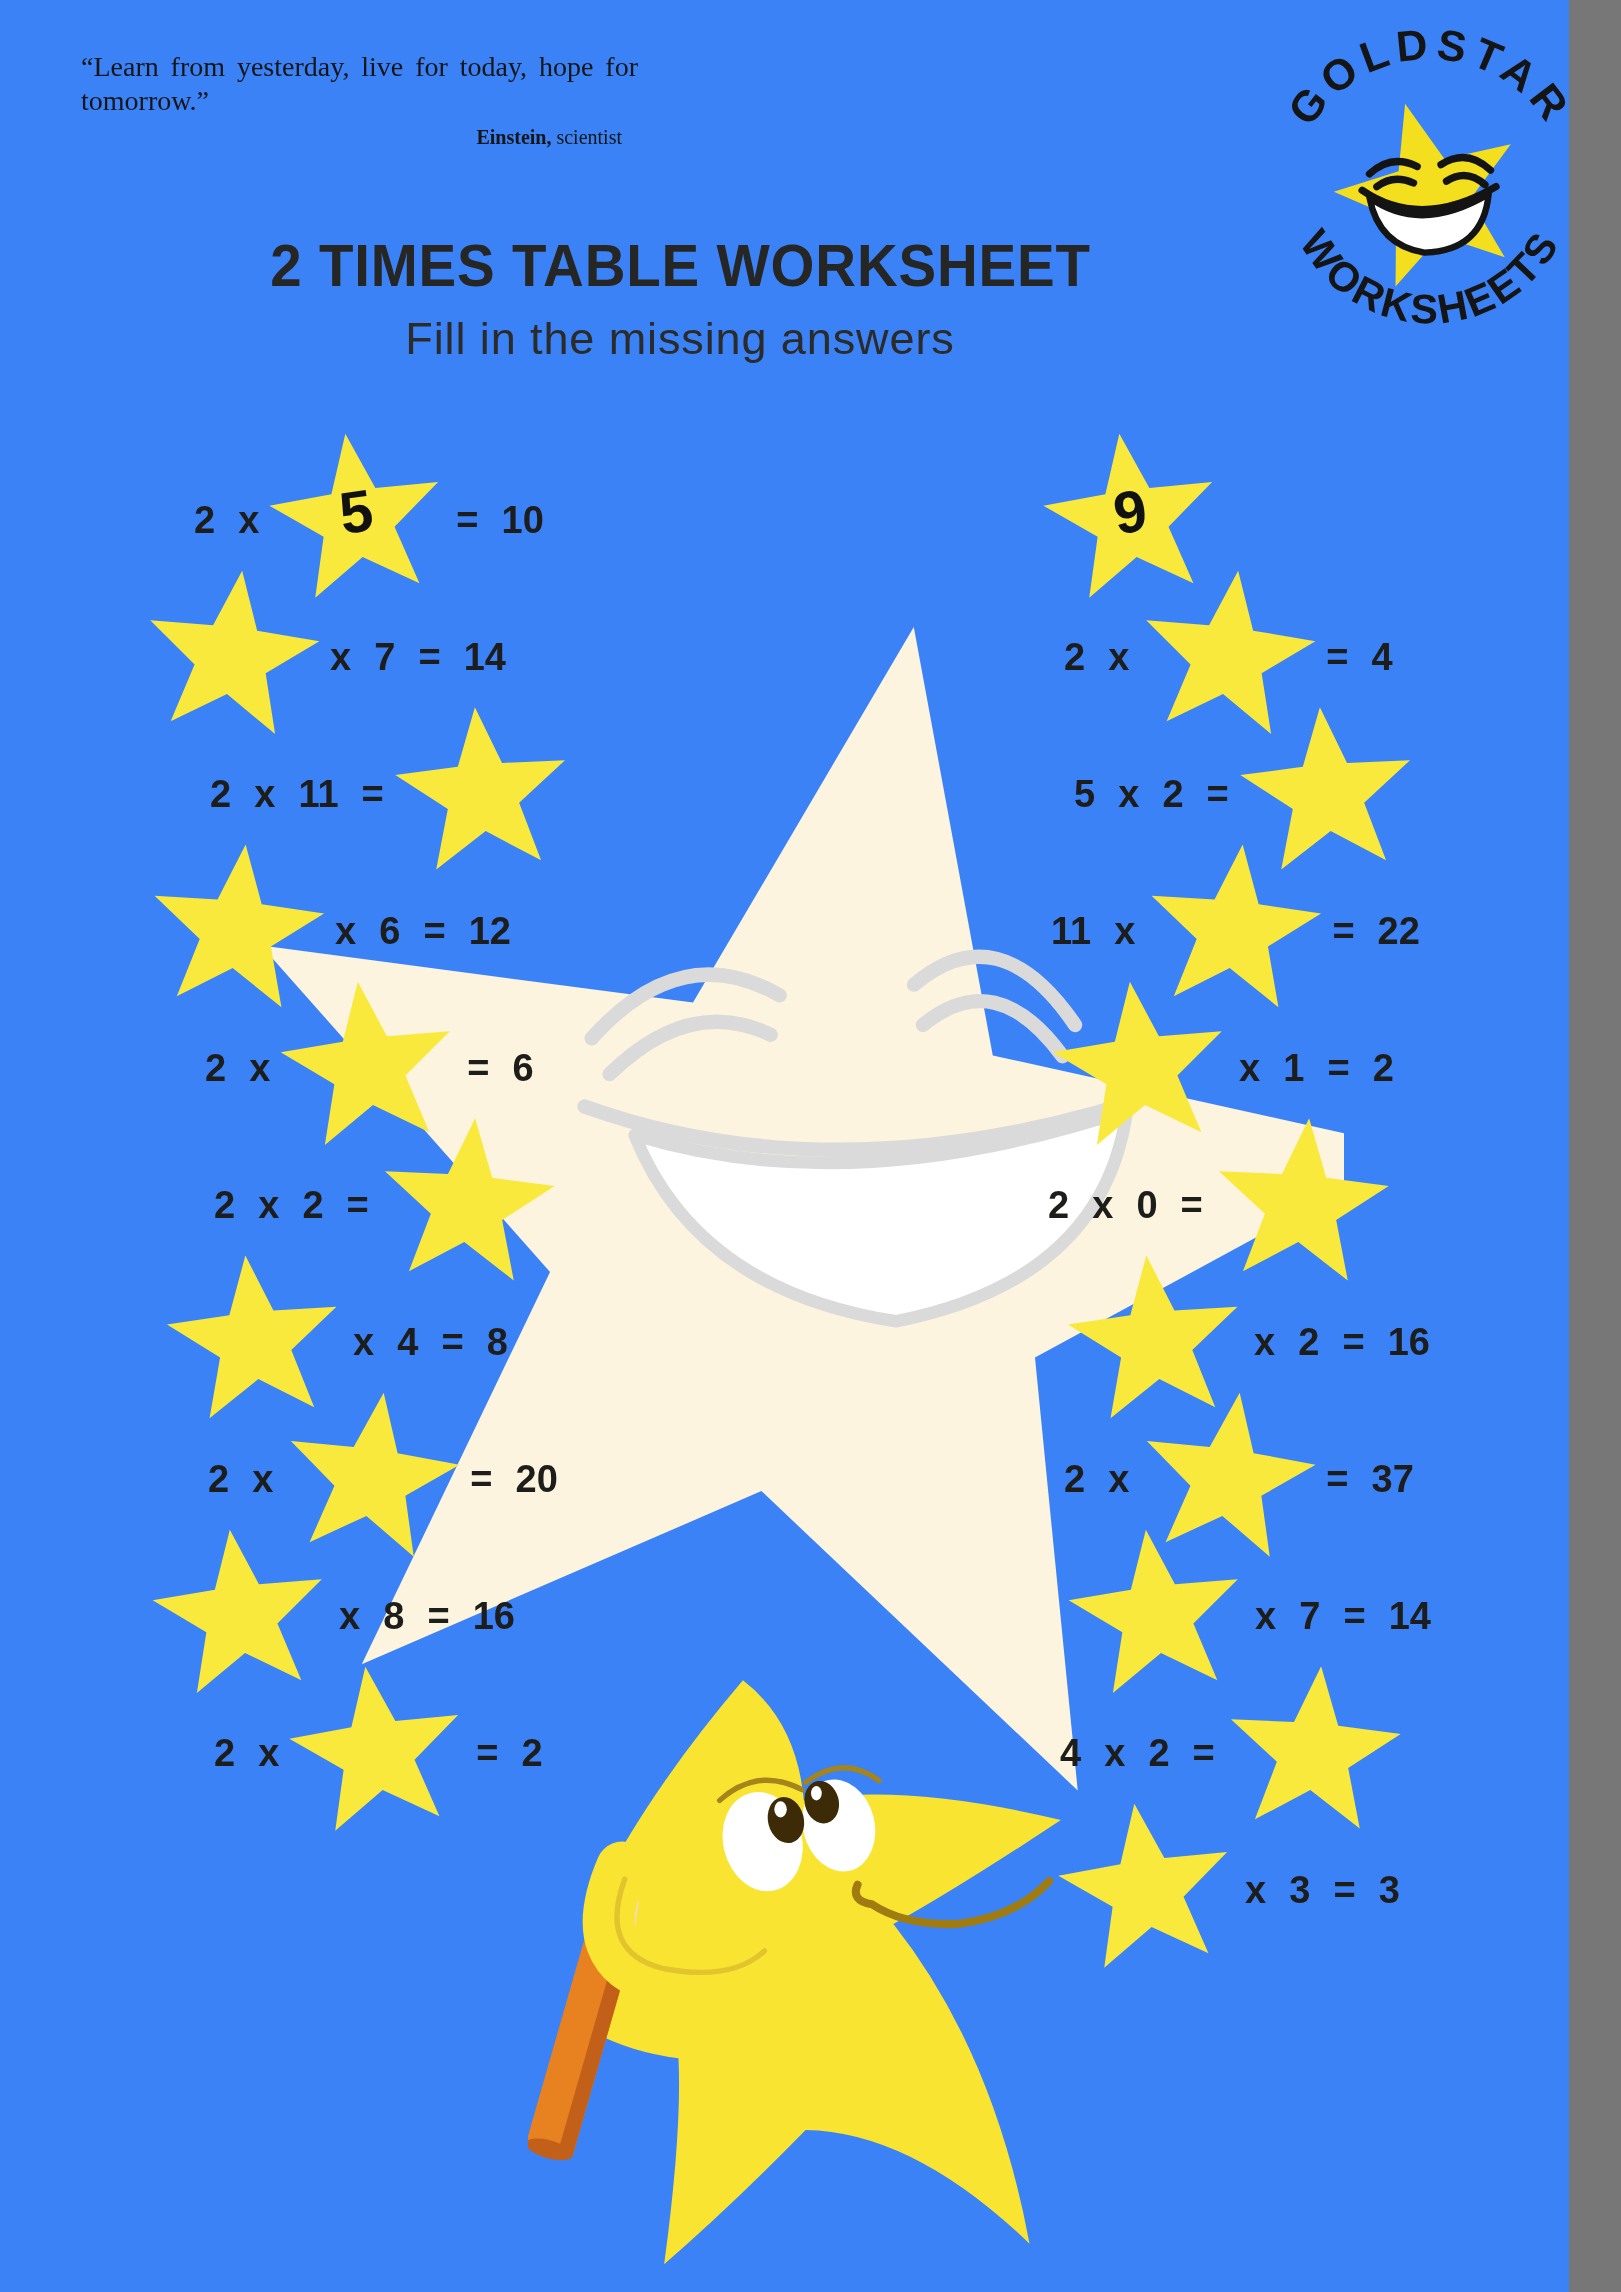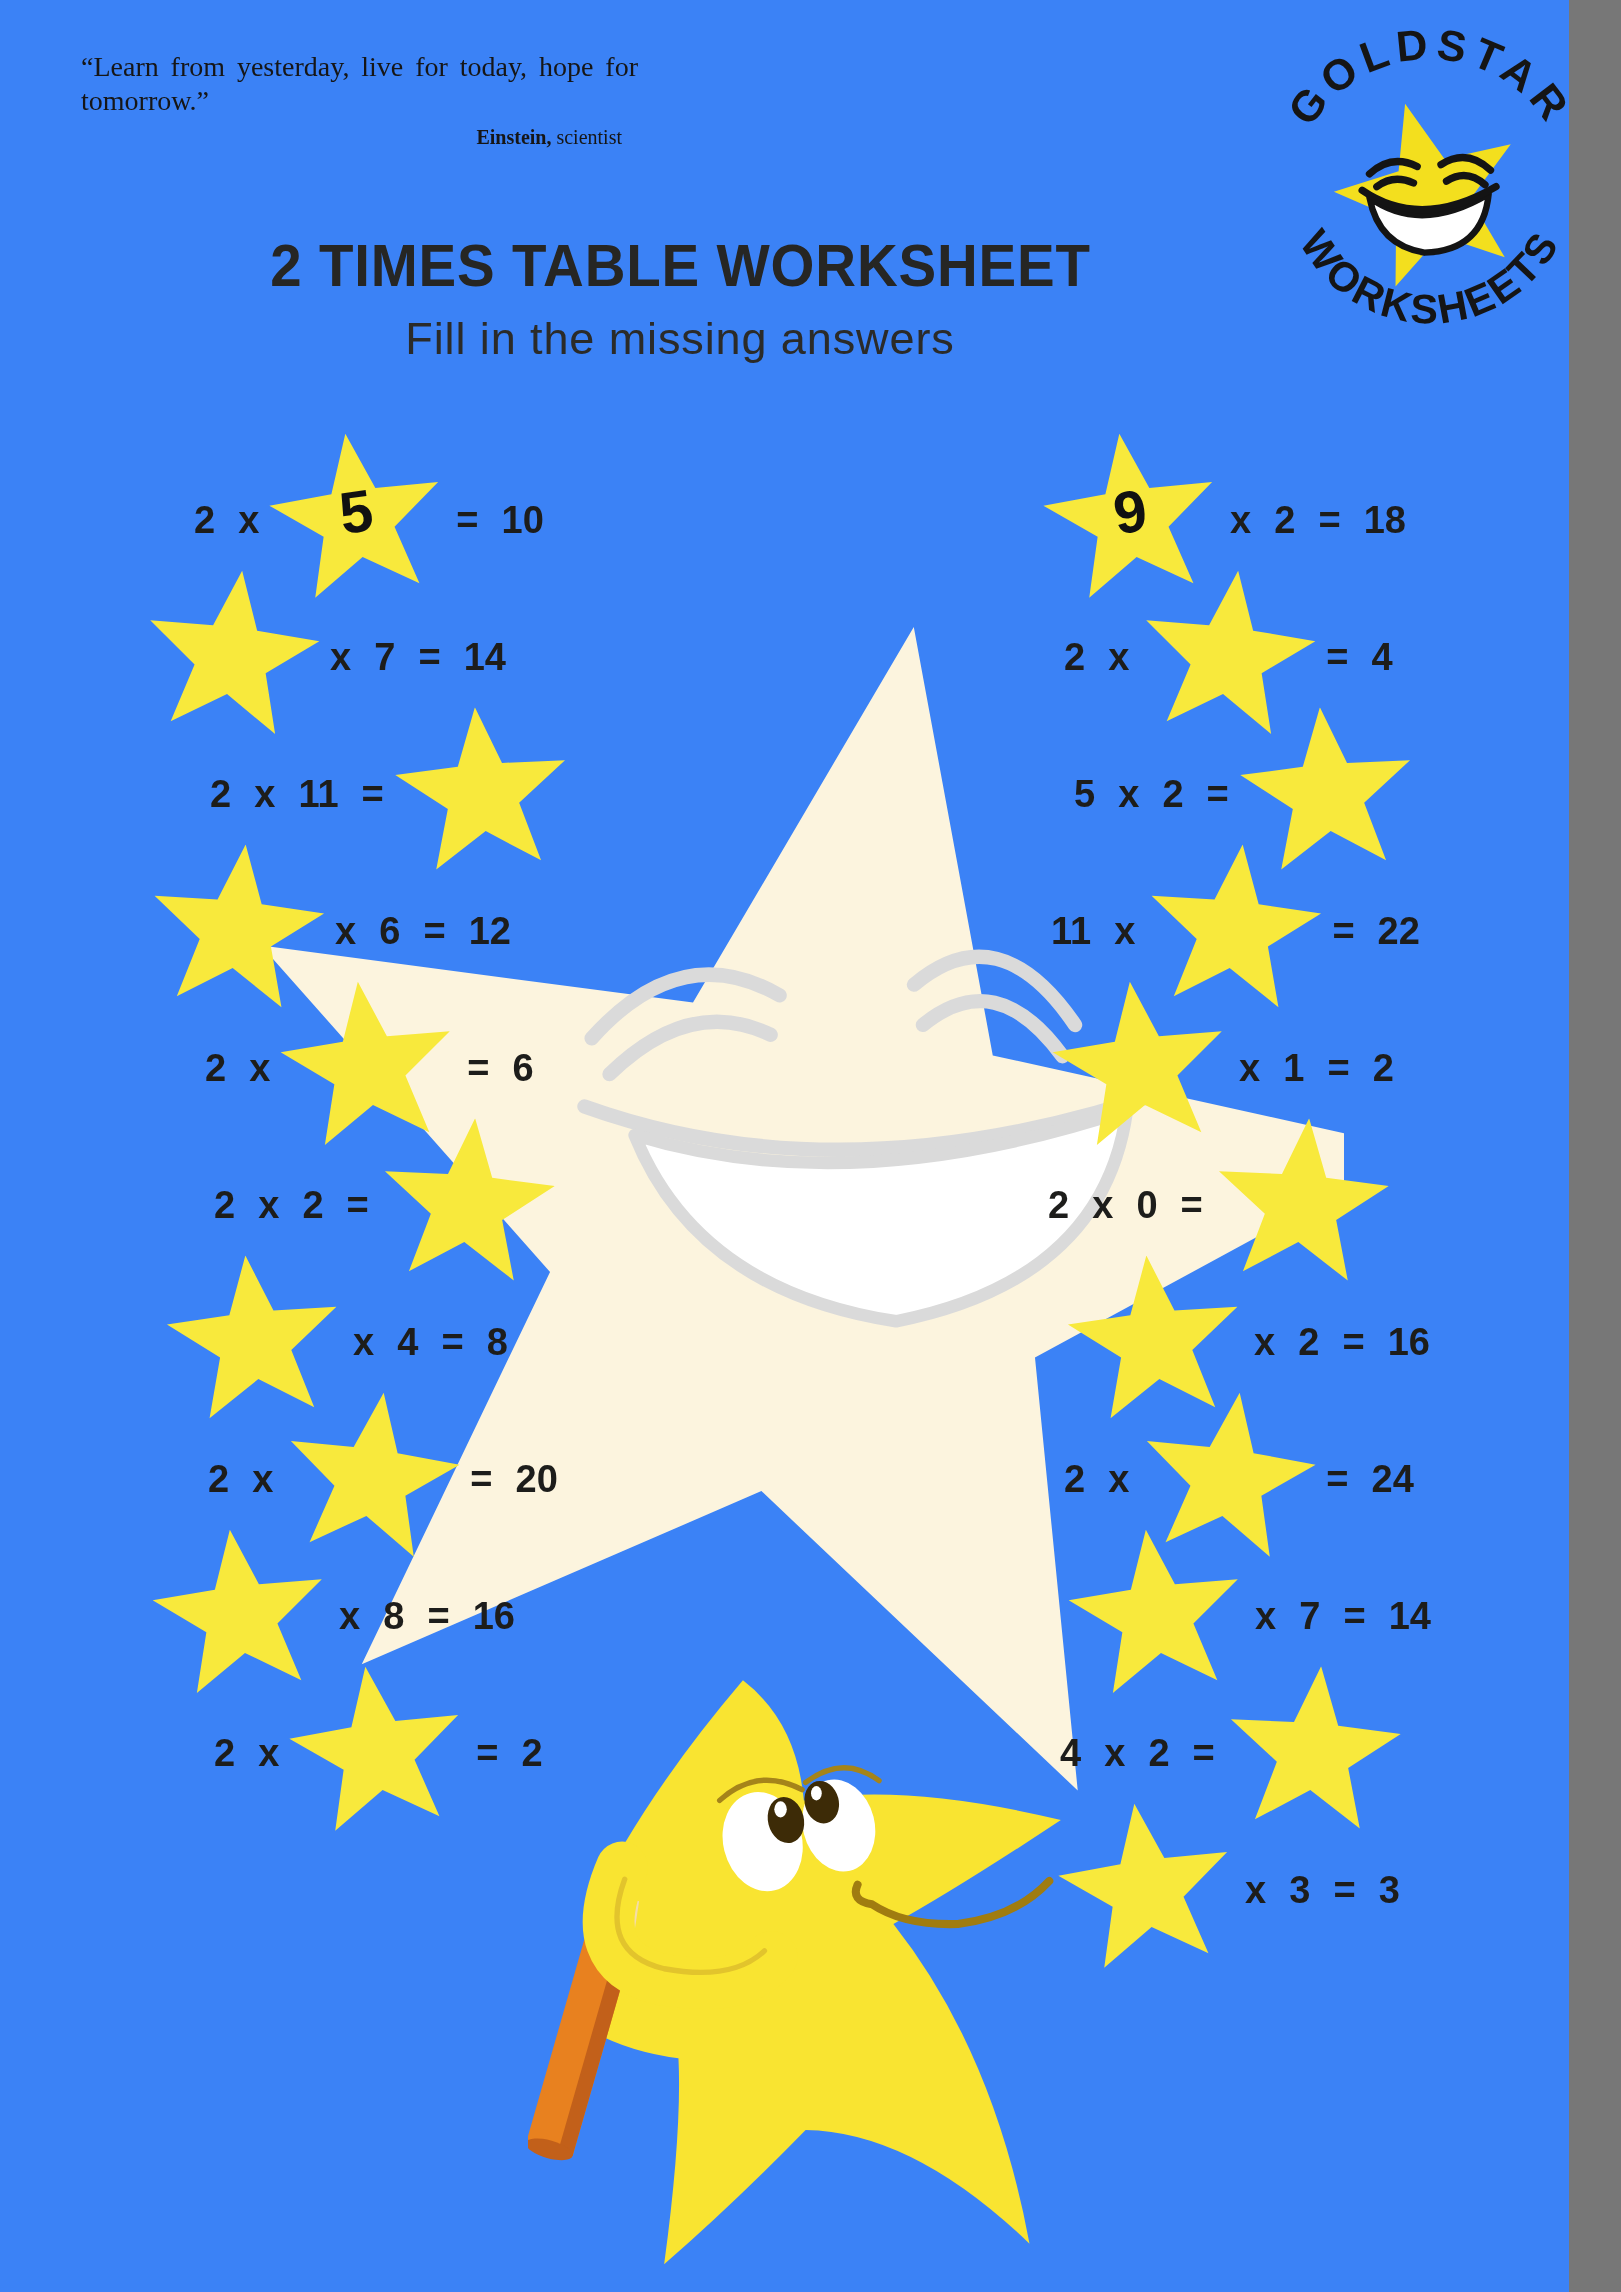--- a/index.html
+++ b/index.html
@@ -195,21 +195,20 @@
         </div>
         <span class="eq-text">= 2</span>
       </div>
   </div>
 
   <div class="col col-right">
     <div class="prob-row r0">
         <div class="star">
           <span class="star-num">9</span>
         </div>
-        <span class="eq-text">x 2 = 18</span>
       </div>
     <div class="prob-row r1">
         <span class="eq-text">2 x</span>
         <div class="star">
           <span class="star-num"></span>
         </div>
         <span class="eq-text">= 4</span>
       </div>
     <div class="prob-row r2">
         <span class="eq-text">5 x 2 =</span>
@@ -240,21 +239,21 @@
         <div class="star">
           <span class="star-num"></span>
         </div>
         <span class="eq-text">x 2 = 16</span>
       </div>
     <div class="prob-row r7">
         <span class="eq-text">2 x</span>
         <div class="star">
           <span class="star-num"></span>
         </div>
-        <span class="eq-text">= 24</span>
+        <span class="eq-text">= 37</span>
       </div>
     <div class="prob-row r8">
         <div class="star">
           <span class="star-num"></span>
         </div>
         <span class="eq-text">x 7 = 14</span>
       </div>
     <div class="prob-row r9">
         <span class="eq-text">4 x 2 =</span>
         <div class="star">

